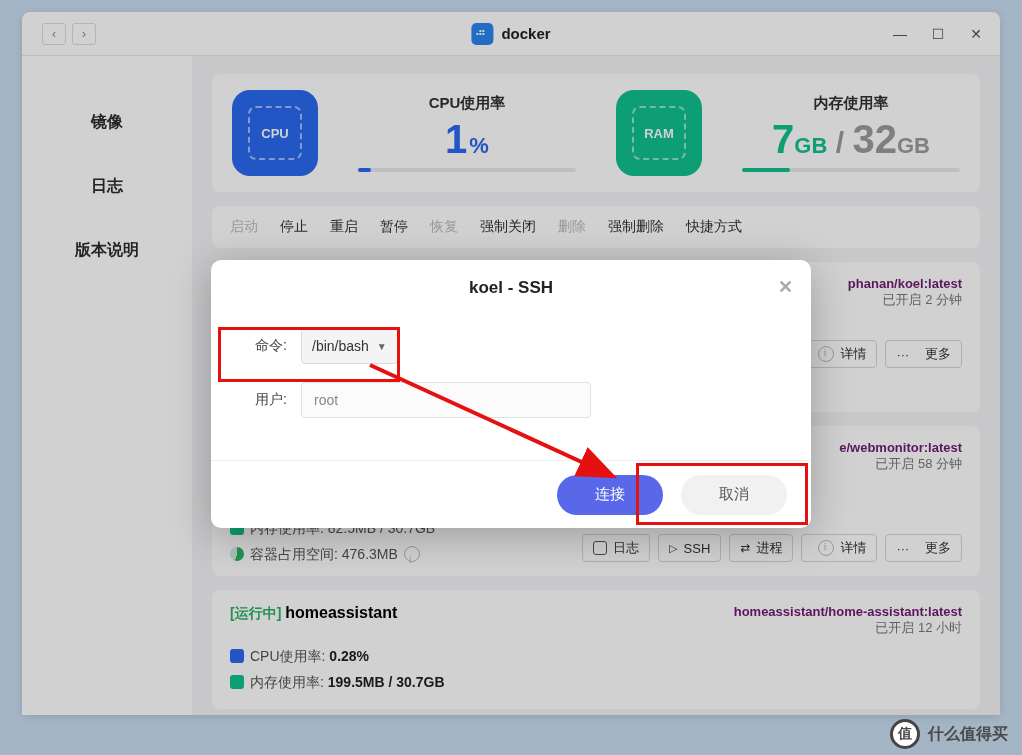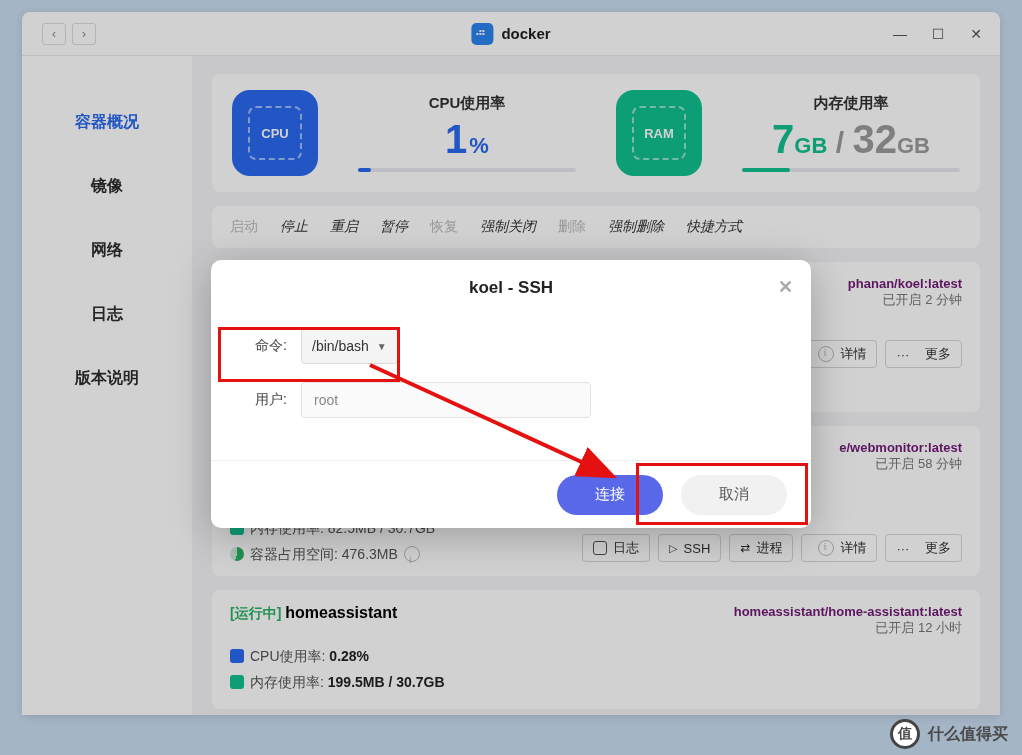--- a/index.html
+++ b/index.html
@@ -27,21 +27,21 @@
     .stat-cpu-val { font-size:40px; font-weight:700; color:#2a6af1; }
     .stat-cpu-val .unit { font-size:22px; font-weight:600; margin-left:2px; }
     .stat-ram-val { font-size:30px; color:#9b9b9b; font-weight:700; }
     .stat-ram-val .used { color:#10c18f; font-size:40px; }
     .stat-ram-val .g1 { color:#10c18f; font-size:22px; }
     .stat-ram-val .t2 { font-size:40px; }
     .stat-ram-val .g2 { font-size:22px; }
     .stat-bar { height:4px; border-radius:4px; background:#e8eaee; margin-top:6px; position:relative; }
     .stat-bar-fill { position:absolute; left:0; top:0; bottom:0; width:22%; border-radius:4px; }
     .toolbar { background:#fff; border-radius:8px; padding:12px 18px; display:flex; gap:22px; font-size:14px; color:#bbbbbb; margin-bottom:14px; flex-wrap:wrap; }
-    .toolbar span.dark { color:#333;font-style:italic; }
+    .toolbar span.dark { color:#333; }
     .container-card { background:#fff; border-radius:8px; padding:14px 18px; position:relative; margin-bottom:14px; font-size:14px; }
     .cc-top { display:flex; justify-content:space-between; }
     .cc-image { color:#701a75; font-weight:600; }
     .cc-up { color:#777; font-size:13px; text-align:right; }
     .cc-stats { color:#555; margin-top:6px; line-height:26px; }
     .cc-stats b { color:#222; }
     .cc-actions { position:absolute; right:18px; bottom:14px; display:flex; gap:8px; }
     .mini-btn { border:1px solid #d6d6d6; border-radius:4px; height:28px; padding:0 10px; display:flex; align-items:center; gap:6px; font-size:13px; color:#333; background:#fff; }
     .mini-icon { width:14px; height:14px; border:1.5px solid #555; border-radius:3px; display:inline-block; position:relative; }
     .run-tag { color:#29b364; font-weight:700; }
@@ -94,23 +94,21 @@
     </div>
     <div class="winctl">
       <span>—</span>
       <span>☐</span>
       <span>✕</span>
     </div>
   </div>
 
   <div class="body-row">
     <div class="sidebar">
-      <div class="sidebar-item active">容器概况</div>
       <div class="sidebar-item">镜像</div>
-      <div class="sidebar-item">网络</div>
       <div class="sidebar-item">日志</div>
       <div class="sidebar-item">版本说明</div>
     </div>
 
     <div class="main">
 
       <div class="stats-card">
         <div class="chip cpu">
             <div class="chip-inner">CPU</div>
           </div>

